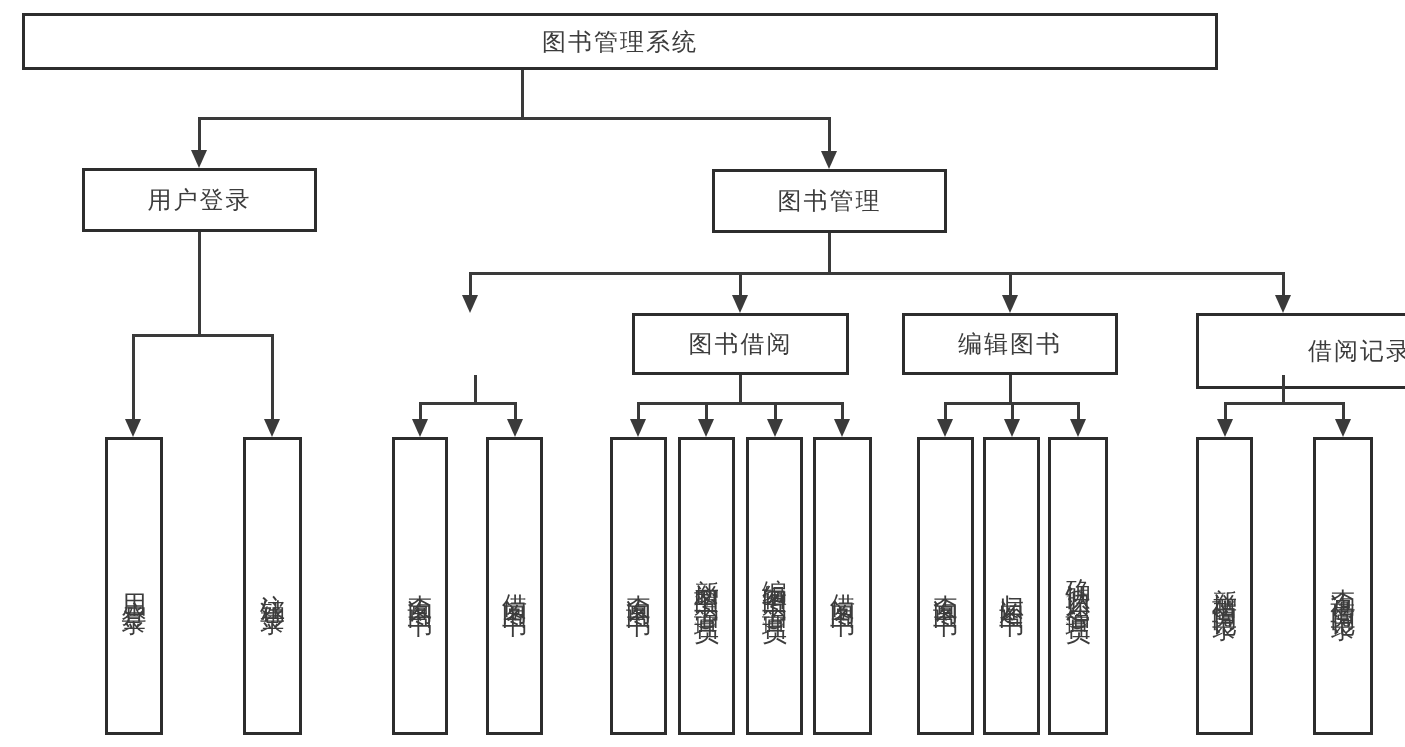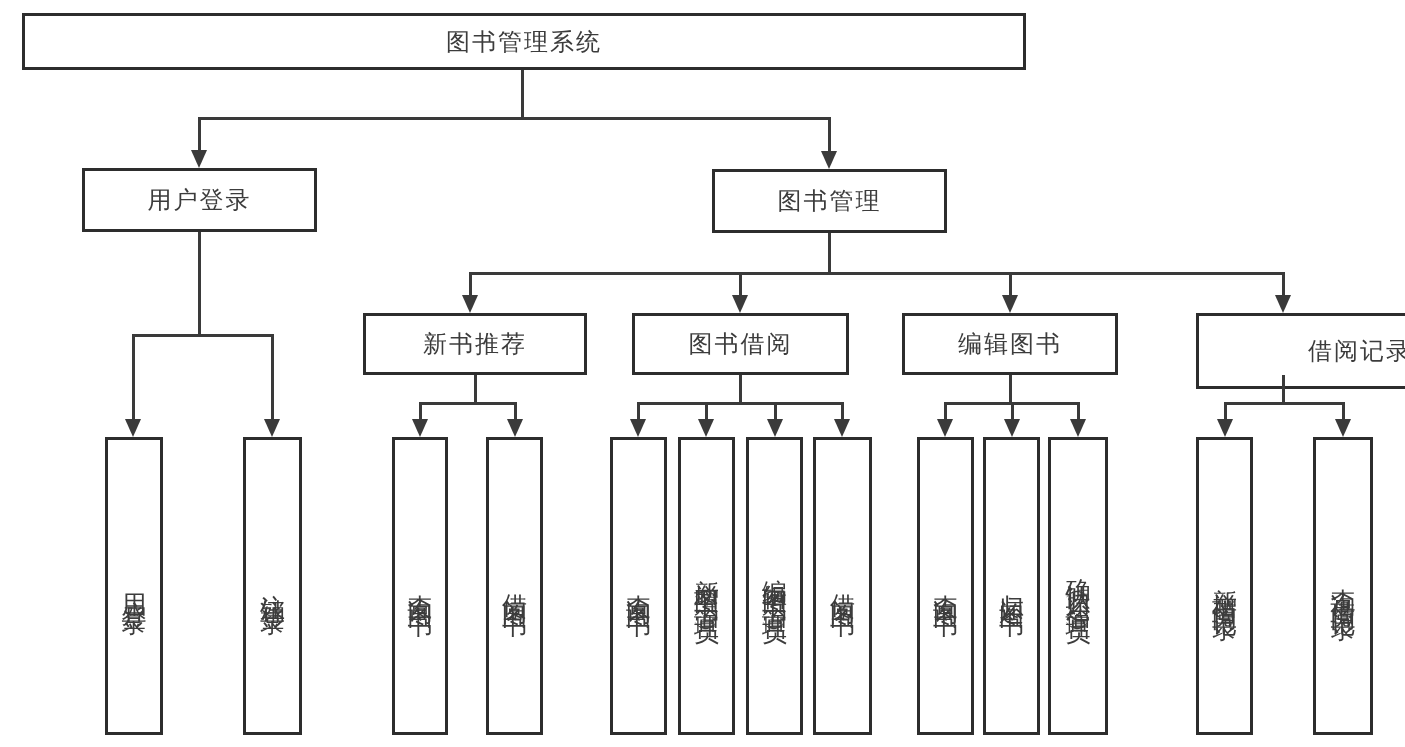--- a/index.html
+++ b/index.html
@@ -37,34 +37,31 @@
     position:absolute;right:8px;bottom:2px;z-index:10;
     font-size:21px;color:var(--watermark);
     text-shadow:0 0 3px #fff,0 0 2px #fff;white-space:nowrap;
   }
 </style>
 </head>
 <body>
 
 <div class="canvas">
 
-  <div class="box box-h" style="left:22px;top:13px;width:1004px;height:57px;">
+  <div class="box box-h" style="left:22px;top:13px;width:1196px;height:57px;">
     <span>图书管理系统</span>
   </div>
 
   <div class="box box-h" style="left:82px;top:168px;width:235px;height:64px;">
     <span>用户登录</span>
   </div>
   <div class="box box-h" style="left:712px;top:169px;width:235px;height:64px;justify-content:center;">
     <span>图书管理</span>
   </div>
 
-  <div class="box box-h" style="left:363px;top:313px;width:224px;height:62px;">
-    <span>新书推荐</span>
-  </div>
   <div class="box box-h" style="left:632px;top:313px;width:217px;height:62px;">
     <span>图书借阅</span>
   </div>
   <div class="box box-h" style="left:902px;top:313px;width:216px;height:62px;">
     <span>编辑图书</span>
   </div>
   <div class="box box-h" style="left:1196px;top:313px;width:219px;height:76px;justify-content:flex-end;">
     <span>借阅记录</span>
   </div>
 

